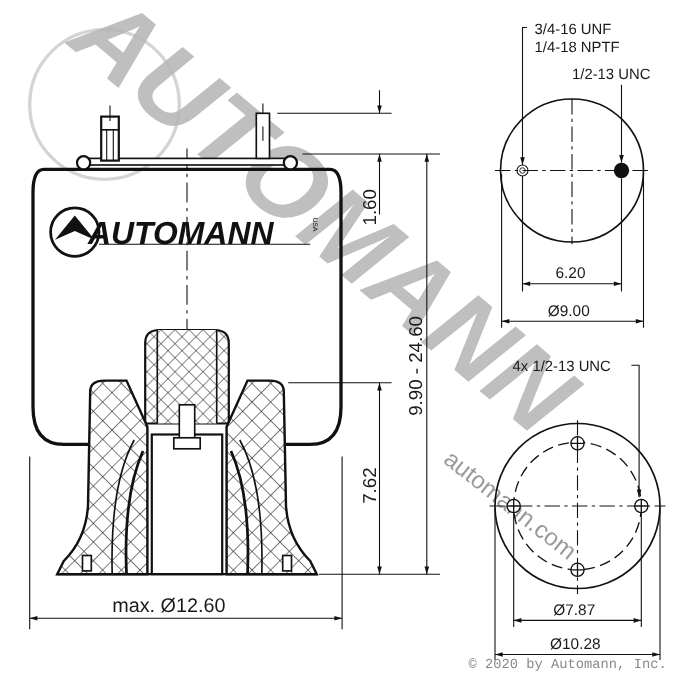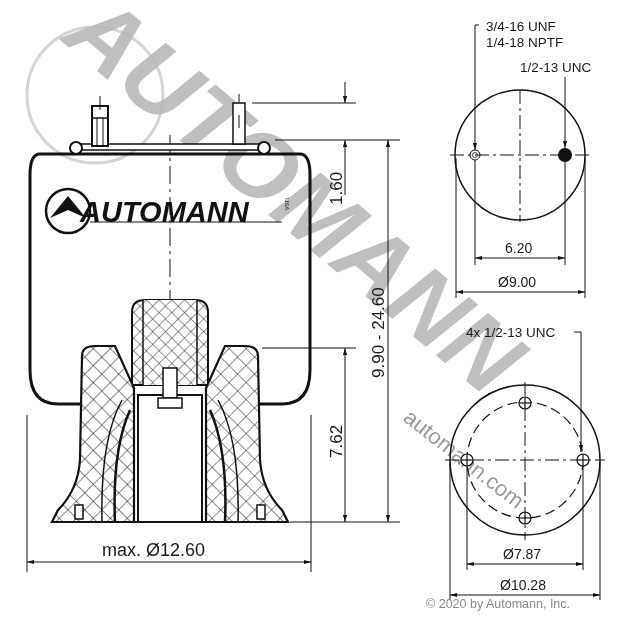--- a/index.html
+++ b/index.html
@@ -2,21 +2,21 @@
 <html><head>
 <meta charset="utf-8">
 <style>
   html, body { margin: 0; padding: 0; background: #ffffff; }
   body { width: 632px; height: 632px; overflow: hidden; position: relative; font-family: "Liberation Sans", sans-serif; }
   svg { position: absolute; left: 0; top: 0; }
   .dim { font-family: "Liberation Sans", sans-serif; fill: #1a1a1a; }
   .wm { fill: #b5b5b5; font-family: "Liberation Sans", sans-serif; font-weight: bold; font-style: italic; }
   .wm-url { fill: #9a9a9a; font-family: "Liberation Sans", sans-serif; }
   .logo { font-family: "Liberation Sans", sans-serif; font-weight: bold; font-style: italic; fill: #111; }
-  .copyright { position: absolute; left: 426px; top: 597px; font-size: 12.5px; color: #8a8a8a; font-family: Liberation Sans, sans-serif; }
+  .copyright { position: absolute; left: 426px; top: 597px; font-size: 12.5px; color: #8a8a8a; font-family: Liberation Mono, monospace; }
 </style>
 </head>
 <body>
 
 <svg width="632" height="632" viewBox="0 0 632 632" xmlns="http://www.w3.org/2000/svg">
   <defs>
     <pattern id="xhatch" width="12" height="12" patternUnits="userSpaceOnUse" patternTransform="rotate(45)">
       <rect width="12" height="12" fill="#fff"></rect>
       <line x1="0" y1="0" x2="0" y2="12" stroke="#111" stroke-width="1"></line>
       <line x1="0" y1="0" x2="12" y2="0" stroke="#111" stroke-width="1"></line>

